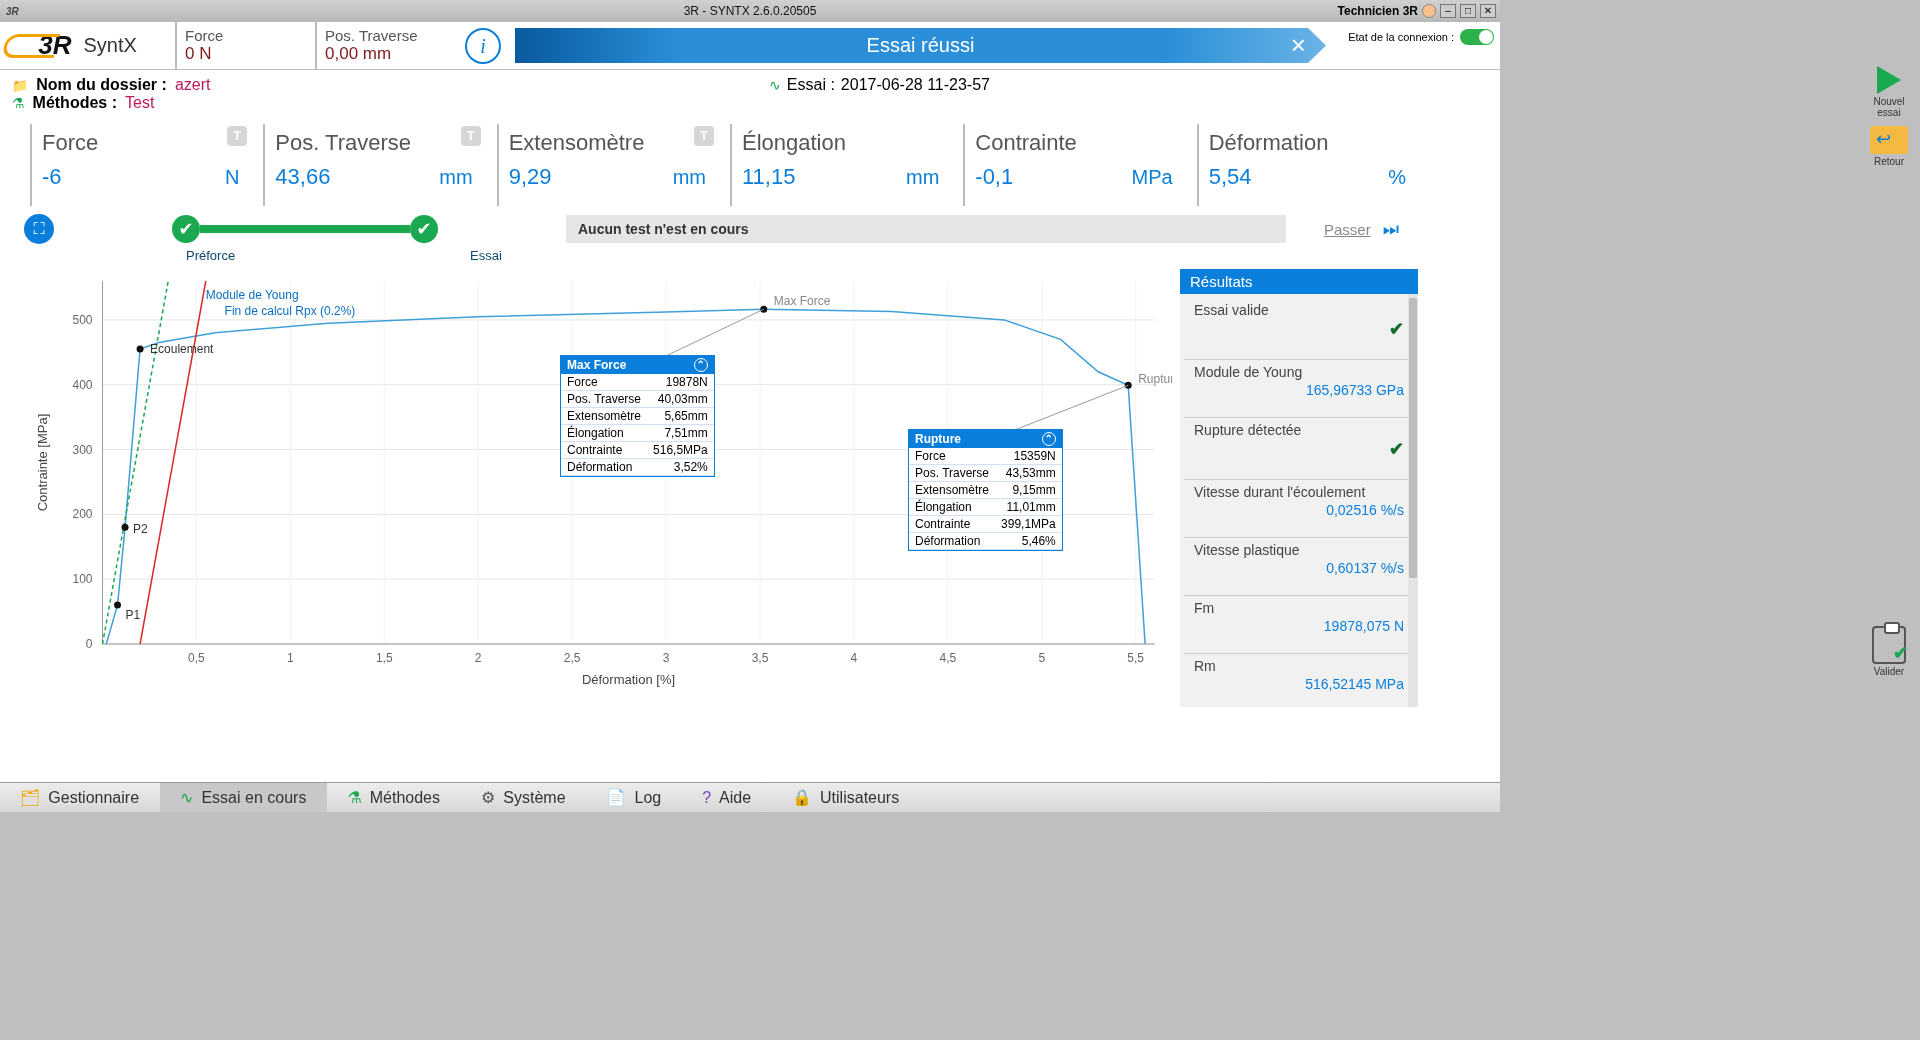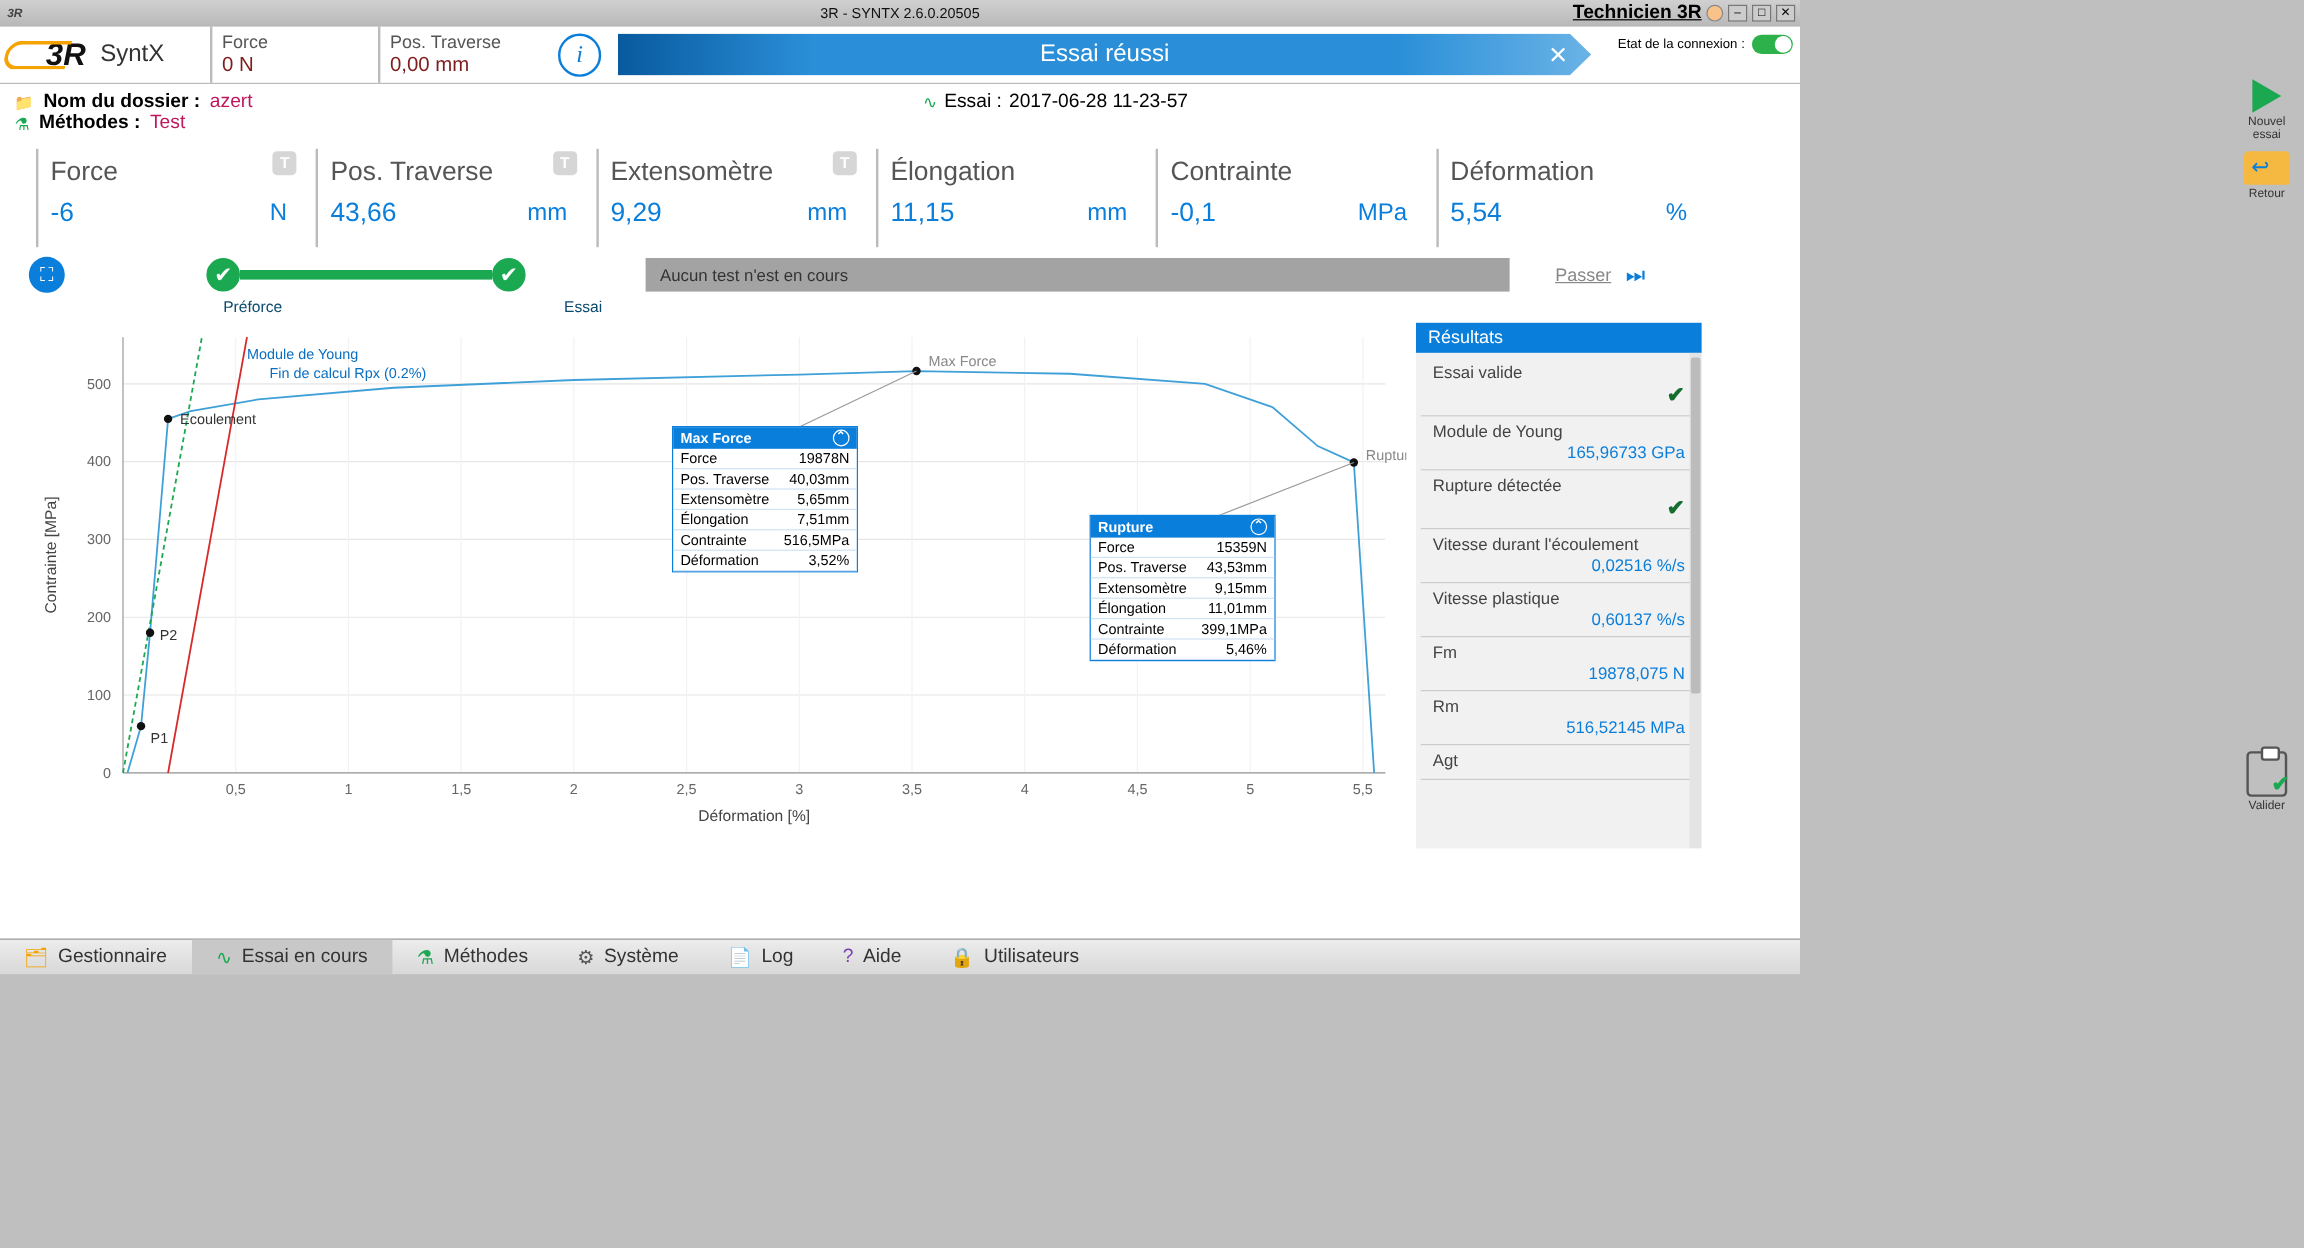--- a/index.html
+++ b/index.html
@@ -3,21 +3,21 @@
 <meta charset="utf-8">
 <style>
 * { box-sizing: border-box; margin: 0; padding: 0; font-family: "Segoe UI", Arial, sans-serif; }
 body { width: 1500px; height: 812px; background: #bfbfbf; overflow: hidden; font-size: 13px; }
 
 
 .titlebar { height: 22px; background: linear-gradient(#d0d0d0,#b8b8b8); display: flex; align-items: center; position: relative; }
 .titlebar .app-icon { margin-left: 6px; font-size: 10px; font-style: italic; font-weight: bold; color: #444; }
 .titlebar .title { position: absolute; left: 50%; transform: translateX(-50%); font-size: 12px; color: #111; }
 .titlebar .right { position: absolute; right: 4px; display: flex; align-items: center; gap: 4px; }
-.titlebar .user { font-weight: bold; text-decoration: underline; font-size: 16px; }
+.titlebar .user { font-weight: bold; font-size: 12px; }
 .titlebar .user-icon { width: 14px; height: 14px; border-radius: 50%; background: #f9c28a; border:1px solid #888; position:relative;}
 .titlebar .winbtn { width: 16px; height: 14px; background: #ccc; border:1px solid #777; font-size: 10px; line-height: 12px; text-align: center; cursor: pointer; }
 
 
 .toprow { height: 48px; background: #fff; display: flex; align-items: stretch; border-bottom: 1px solid #bbb; }
 .logo-block { width: 175px; display:flex; align-items:center; justify-content:center; gap:4px; }
 .logo-3r { font-weight:bold; font-style:italic; font-size:26px; color:#111; position:relative;}
 .logo-3r::before { content:""; position:absolute; left:-34px; top:4px; width:50px; height:18px; border:3px solid #f5a300; border-right:none; border-radius: 18px 0 0 18px; transform:skewX(-15deg);}
 .logo-syntx { font-size:20px; color:#333; margin-left:8px;}
 .mini-stat { border-left: 2px solid #bbb; width: 140px; padding: 2px 8px; display:flex; flex-direction:column; justify-content:center;}
@@ -62,21 +62,21 @@
 .card .unit { font-size:20px; color:#0a7edb; float:right; margin-top:10px;}
 
 
 .stepbar { display:flex; align-items:center; margin:4px 0 4px 12px; gap:8px;}
 .expand-btn { width:30px;height:30px;border-radius:50%;background:#0a7edb;color:#fff;display:flex;align-items:center;justify-content:center;font-size:16px;cursor:pointer;}
 .step-seg { display:flex; align-items:center; margin-left:110px; gap:0;}
 .step-node { width:28px;height:28px;border-radius:50%;background:#1aa851;color:#fff;display:flex;align-items:center;justify-content:center;font-size:18px;}
 .step-line { width:210px;height:8px;background:#1aa851;}
 .step-lbl { font-size:13px; color:#0c4a6e; text-align:left; width:60px;margin-left:28px;}
 .step-labels { display:flex; margin-left:146px; gap:196px;}
-.status-msg { margin-left:92px; width:720px; height:28px; background:#a3a3a3; display:flex; align-items:center; padding-left:12px; color:#333; font-size:14px;}
+.status-msg { margin-left:120px; width:720px; height:28px; background:#e5e5e5; display:flex; align-items:center; padding-left:12px; color:#333; font-size:14px;font-weight:bold;}
 .passer { margin-left:30px; color:#888; text-decoration:underline; font-size:15px; cursor:pointer;}
 .ffwd { color:#0a7edb; font-size:18px; margin-left:4px; cursor:pointer;}
 
 
 .content-row { display:flex; margin-top:6px; height:438px; gap:8px; padding-right:70px;}
 .chart-pane { flex:1; background:#fff; position:relative; }
 .chart-pane svg { width:100%; height:100%; }
 .tick-lbl { font-size:12px; fill:#666;}
 .axis-lbl { font-size:13px; fill:#444;}
 .note { font-size:12px; fill:#333;}
@@ -86,21 +86,21 @@
 .tooltip-box { position:absolute; border:1px solid #0a7edb; background:#fff; font-size:12px; min-width:140px;}
 .tooltip-box .hdr { background:#0a7edb; color:#fff; padding:2px 6px; font-weight:bold; display:flex; justify-content:space-between; align-items:center;}
 .tooltip-box .hdr .chev { width:14px;height:14px;border:1px solid #fff;border-radius:50%;text-align:center;line-height:12px;font-size:10px;}
 .tooltip-box table { width:100%; border-collapse:collapse;}
 .tooltip-box td { padding:1px 6px; border-bottom:1px solid #cfe2f5;}
 .tooltip-box td:last-child { text-align:right;}
 
 .results-pane { width:238px; background:#f1f1f1; display:flex; flex-direction:column;}
 .results-hdr { background:#0a7edb; color:#fff; padding:4px 10px; font-size:15px;}
 .results-body { flex:1; overflow:hidden; padding:4px 0; position:relative;}
-.res-item { padding:4px 10px 6px 10px; border-bottom:1px solid #ccc; margin:0 4px;}
+.res-item { padding:4px 10px 19px 10px; border-bottom:1px solid #ccc; margin:0 4px;}
 .res-item .nm { font-size:14px; color:#444;}
 .res-item .vl { font-size:14px; color:#0a7edb; text-align:right; margin-top:2px;}
 .res-item .ck { text-align:right; color:#146c2e; font-size:18px; font-weight:bold;}
 .scrollbar { position:absolute; right:0; top:0; bottom:0; width:10px; background:#e4e4e4;}
 .scrollbar .thumb{ position:absolute; top:4px; width:8px; left:1px; height:280px; background:#bcbcbc; border-radius:2px;}
 
 
 .bottomnav { height:30px; background:linear-gradient(#ececec,#d8d8d8); display:flex; align-items:stretch; border-top:1px solid #999;}
 .nav-item { padding:0 20px; display:flex; align-items:center; gap:8px; font-size:16px; color:#333; cursor:pointer; border-right:1px solid transparent;}
 .nav-item.active { background:#c8c8c8;}

